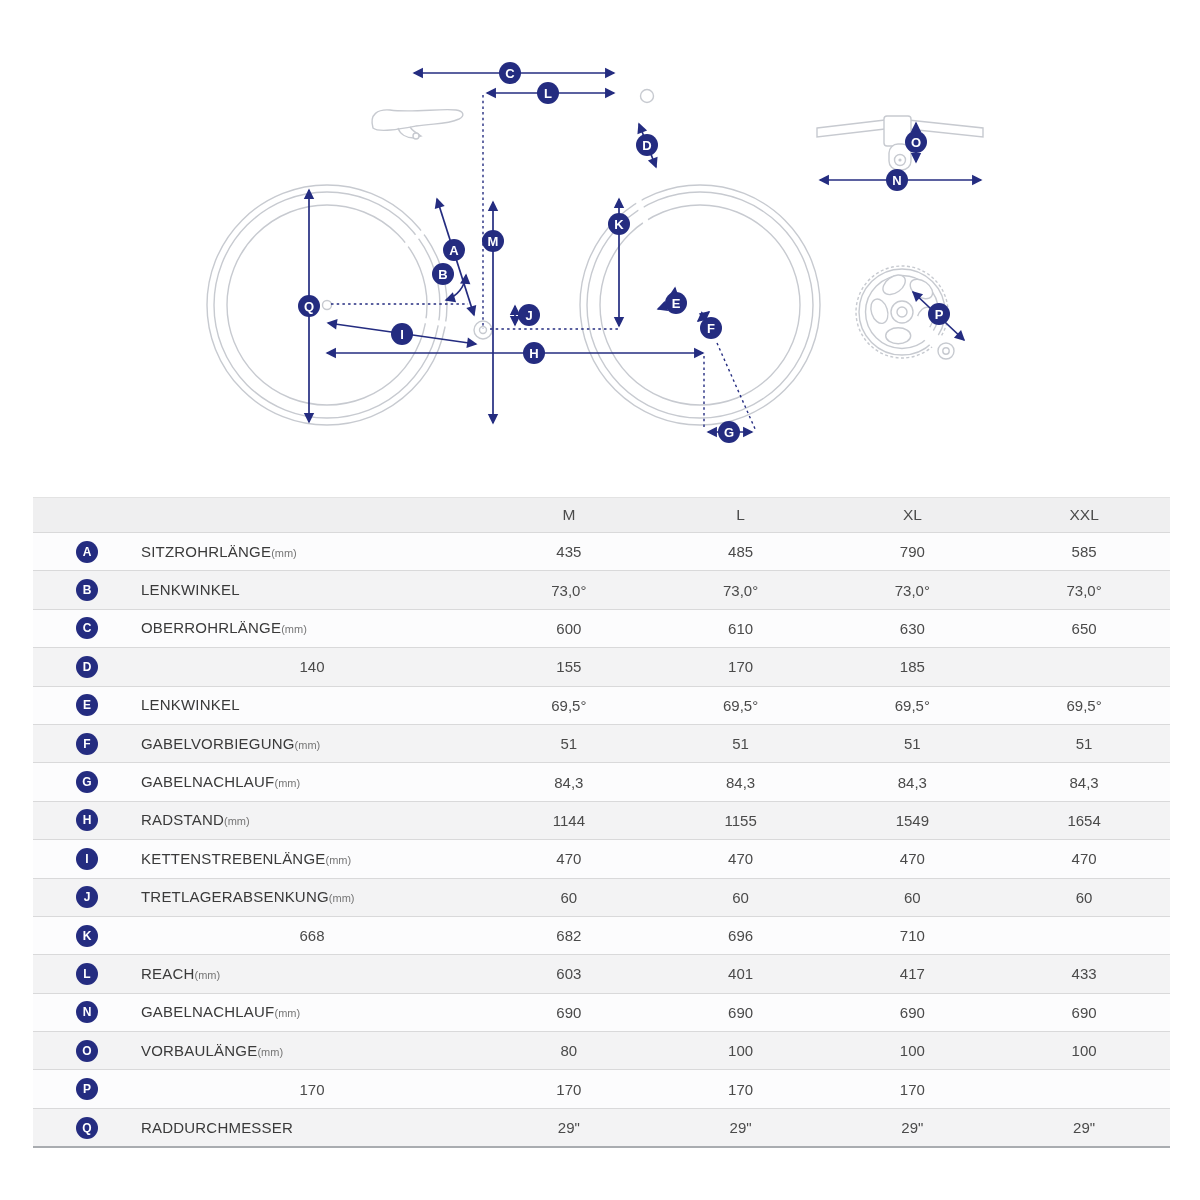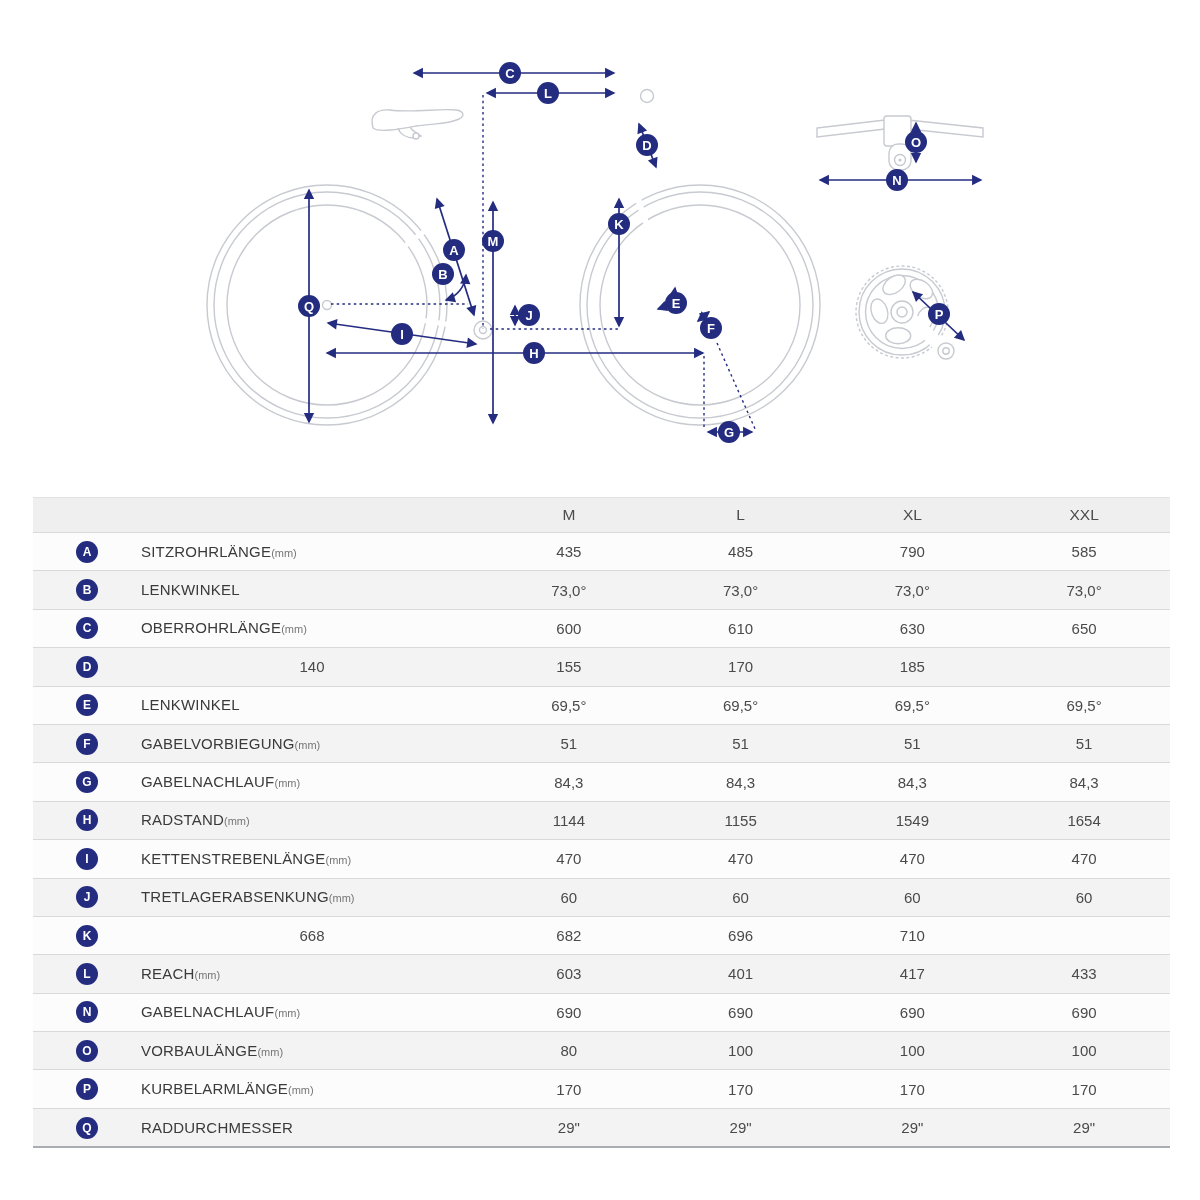--- a/index.html
+++ b/index.html
@@ -457,23 +457,20 @@
     <div class="val">100</div>
     <div class="val">100</div>
   </div>
 
   <div class="row">
     <div class="badge-cell">
       <span class="tbadge">
             <span>P</span>
           </span>
     </div>
-    <div>
-      <span class="lbl">KURBELARMLÄNGE</span><span class="unit">(mm)</span>
-    </div>
     <div class="val">170</div>
     <div class="val">170</div>
     <div class="val">170</div>
     <div class="val">170</div>
   </div>
 
   <div class="row">
     <div class="badge-cell">
       <span class="tbadge">
             <span>Q</span>

